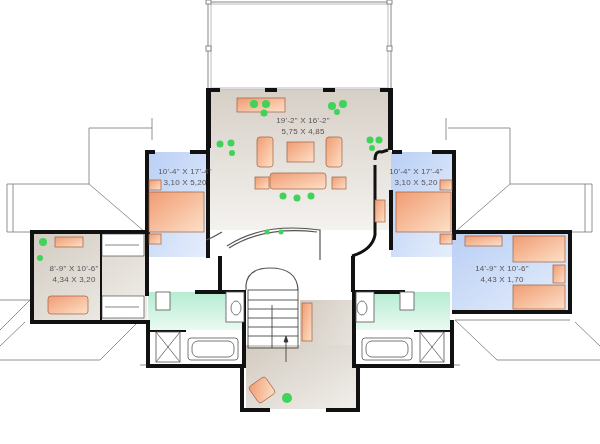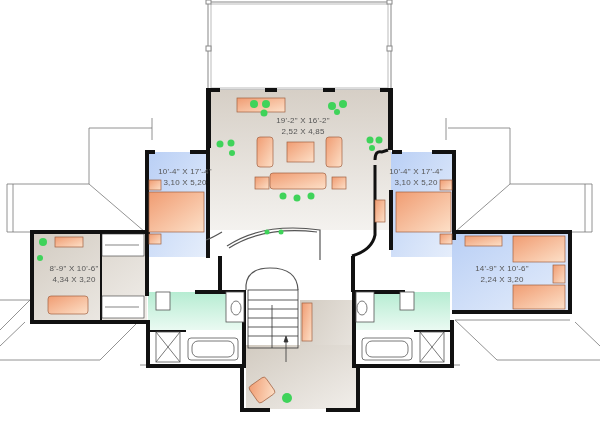--- a/index.html
+++ b/index.html
@@ -223,31 +223,31 @@
     <circle cx="267" cy="232" r="2.5"></circle>
         <circle cx="281" cy="232" r="2.5"></circle>
     <circle cx="43" cy="242" r="4"></circle>
         <circle cx="40" cy="258" r="3"></circle>
     <circle cx="287" cy="398" r="5"></circle>
   </g>
 </svg>
 
 <div class="lbl" style="left:263px;top:115px;width:80px;">
   <div>19'-2" X 16'-2"</div>
-  <div>2,52 X 4,85</div>
+  <div>5,75 X 4,85</div>
 </div>
 <div class="lbl" style="left:145px;top:166px;width:80px;">
   <div>10'-4" X 17'-4"</div>
   <div>3,10 X 5,20</div>
 </div>
 <div class="lbl" style="left:376px;top:166px;width:80px;">
   <div>10'-4" X 17'-4"</div>
   <div>3,10 X 5,20</div>
 </div>
 <div class="lbl" style="left:34px;top:263px;width:80px;">
   <div>8'-9" X 10'-6"</div>
   <div>4,34 X 3,20</div>
 </div>
 <div class="lbl" style="left:462px;top:263px;width:80px;">
   <div>14'-9" X 10'-6"</div>
-  <div>2,24 X 3,20</div>
+  <div>4,43 X 1,70</div>
 </div>
 </div>
 
 </body></html>

